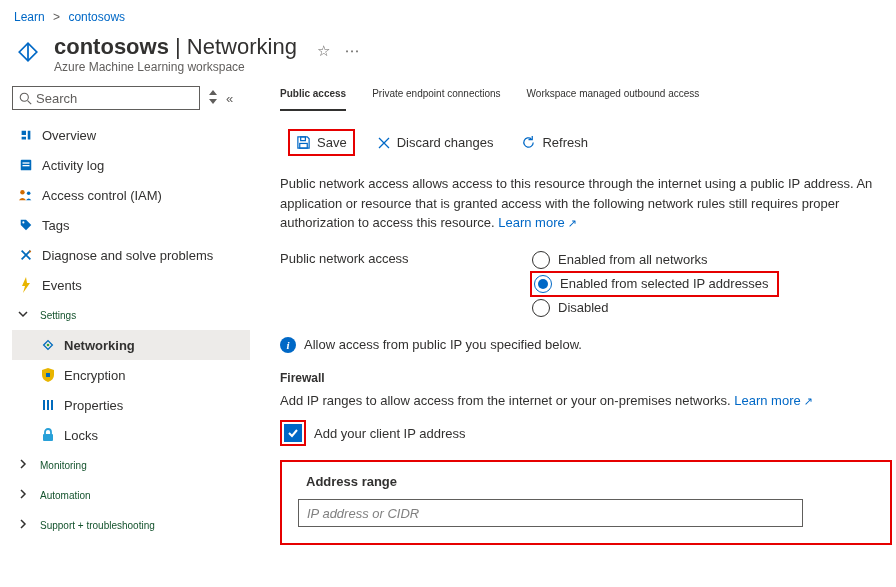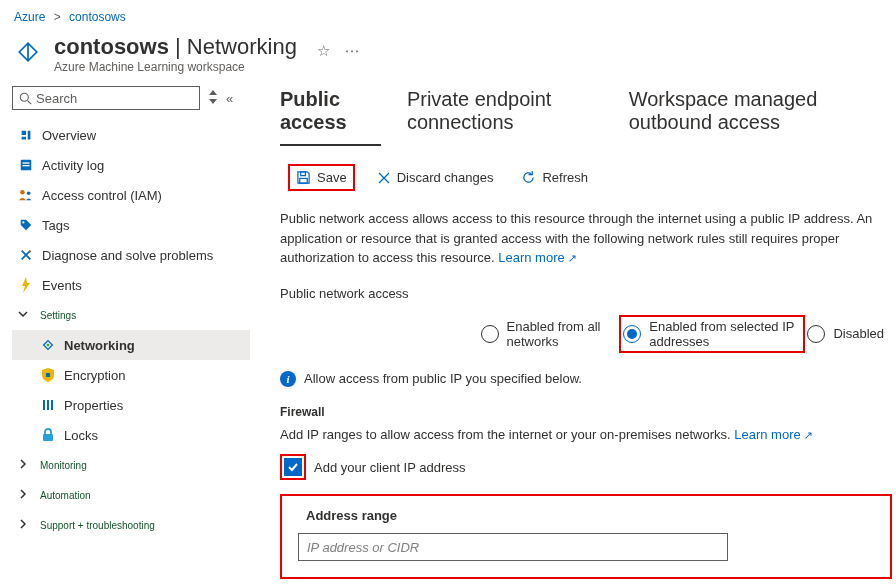--- a/index.html
+++ b/index.html
@@ -27,58 +27,58 @@
 
   .nav { list-style: none; }
   .nav li { display: flex; align-items: center; height: 30px; padding-left: 6px; gap: 8px; cursor: pointer; }
   .nav li .icon { width: 16px; display:flex; justify-content:center; }
   .nav li.group { font-size: 10px; color: #14532d; }
   .nav li.group .chev { width: 14px; }
   .nav li.sub { padding-left: 28px; }
   .nav li.selected { background: #edebe9; font-weight: 600; }
 
   .main { flex: 1; padding: 0 4px 10px 30px; }
-  .tabs { display: flex; gap: 26px; border-bottom: 0; margin-bottom: 18px; font-size: 20px;}
+  .tabs { display: flex; gap: 26px; border-bottom: 0; margin-bottom: 18px; font-size: 10px;}
   .tab { padding: 2px 0 10px; cursor: pointer; color: #323130; }
   .tab.active { color: #323130; font-weight: 600; border-bottom: 2px solid #323130; }
 
   .toolbar { display: flex; align-items: center; gap: 16px; margin-bottom: 18px; padding-left: 8px; }
   .toolbar .btn { display: flex; align-items: center; gap: 6px; cursor: pointer; font-size: 13px; padding: 4px 6px; }
   .redbox { border: 2px solid #e60000; }
 
   .desc { font-size: 13px; line-height: 1.5; margin-bottom: 16px; }
   .ext::after { content: " ↗"; font-size: 11px; }
 
   .formrow { display: flex; margin-bottom: 18px; }
   .formrow .label { width: 250px; padding-top: 2px; }
-  .radios { display: flex; flex-direction: row; gap: 0; margin-top: 31px; }
+  .radios { display: flex; flex-direction: column; gap: 0; }
   .radio { display: flex; align-items: center; gap: 8px; cursor: pointer; padding: 2px 8px 2px 2px; }
   .radiocircle { width: 18px; height: 18px; border-radius: 50%; border: 1px solid #323130; display:flex; align-items:center; justify-content:center; flex:0 0 18px;}
   .radio.sel .radiocircle { border-color: #0068c6; }
   .radio.sel .radiocircle::after { content:""; width: 10px; height: 10px; border-radius:50%; background:#0068c6; display:block;}
   .radiowrap { display:inline-flex; }
 
   .info { display: flex; align-items: center; gap: 8px; margin-bottom: 18px; font-size: 13px; }
   .infoicon { width: 16px; height: 16px; border-radius: 50%; background: #0068c6; color: #fff; font-weight:700; font-size:11px; display:flex; align-items:center; justify-content:center; font-style: italic; font-family: Georgia, serif;}
 
   .sect-h { font-weight: 600; font-size: 12px; margin-bottom: 6px; }
   .chkrow { display: flex; align-items: center; gap: 8px; margin: 10px 0 14px; }
   .chkwrap { display:inline-flex; padding:2px; }
   .checkbox { width: 18px; height: 18px; background: #0068c6; display:flex; align-items:center; justify-content:center; color:#fff; border:1px solid #0068c6;}
   
   .rangebox { padding: 12px 16px 16px; }
   .rangebox .rlabel { font-weight: 600; font-size: 13px; margin: 0 0 10px 8px; }
-  .rangebox input { width: 430px; height: 28px; border: 1px solid #605e5c; padding: 0 8px; font-size: 13px; font-style: italic; color: #605e5c; }
+  .rangebox input { width: 505px; height: 28px; border: 1px solid #605e5c; padding: 0 8px; font-size: 13px; font-style: italic; color: #605e5c; }
   .rangebox input::placeholder { color: #808080; font-style: italic;}
 </style>
 </head>
 <body>
 
 <div class="breadcrumb">
-  <a>Azure</a>
+  <a>Learn</a>
   <span class="sep">&gt;</span>
   <a>contosows</a>
 </div>
 
 <div class="header">
   <div class="logoicon">
     <svg viewBox="0 0 32 32">
         <path d="M6 16 L16 6 L26 16 L16 26 Z" fill="none" stroke="#0068c6" stroke-width="2"></path>
         <path d="M16 6 L16 26" stroke="#0068c6" stroke-width="2"></path>
       </svg>

